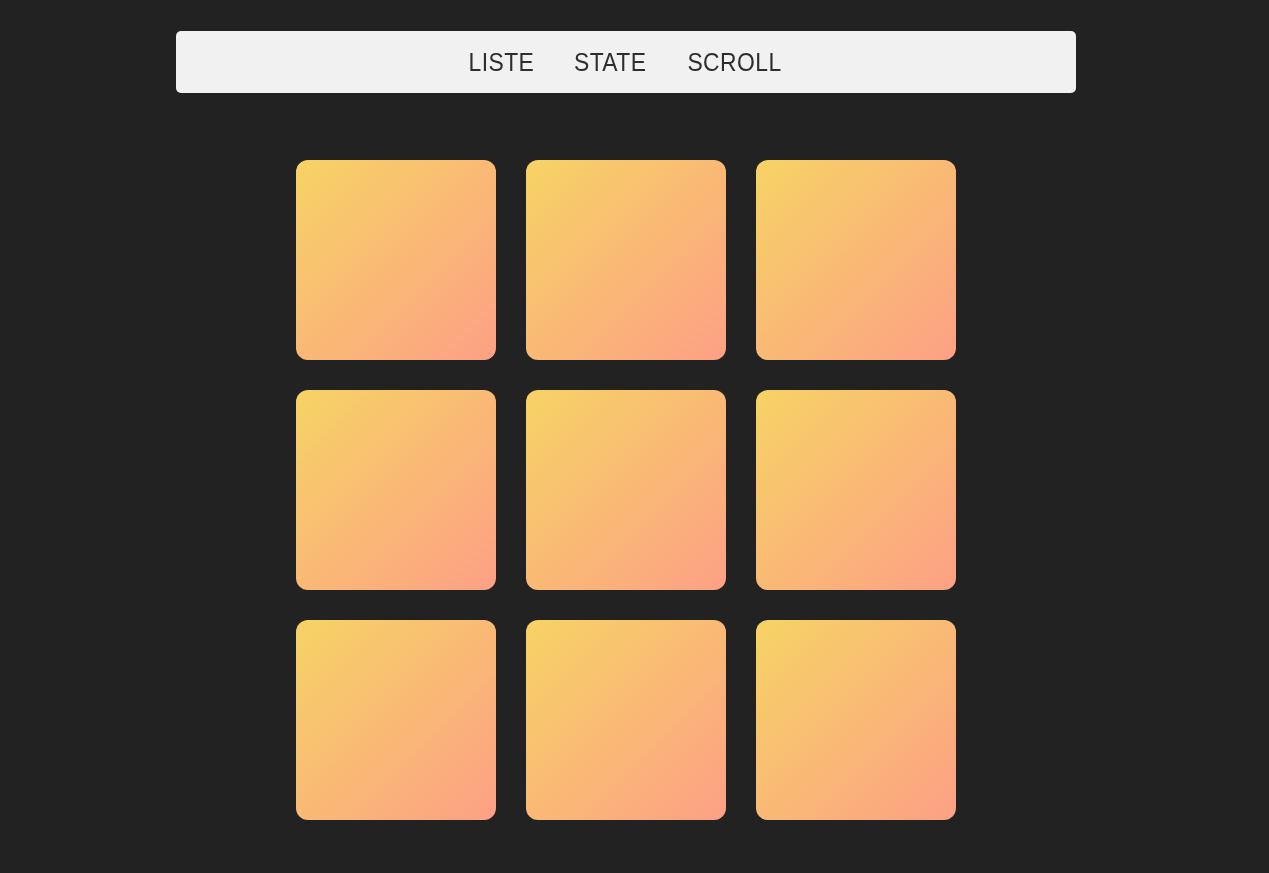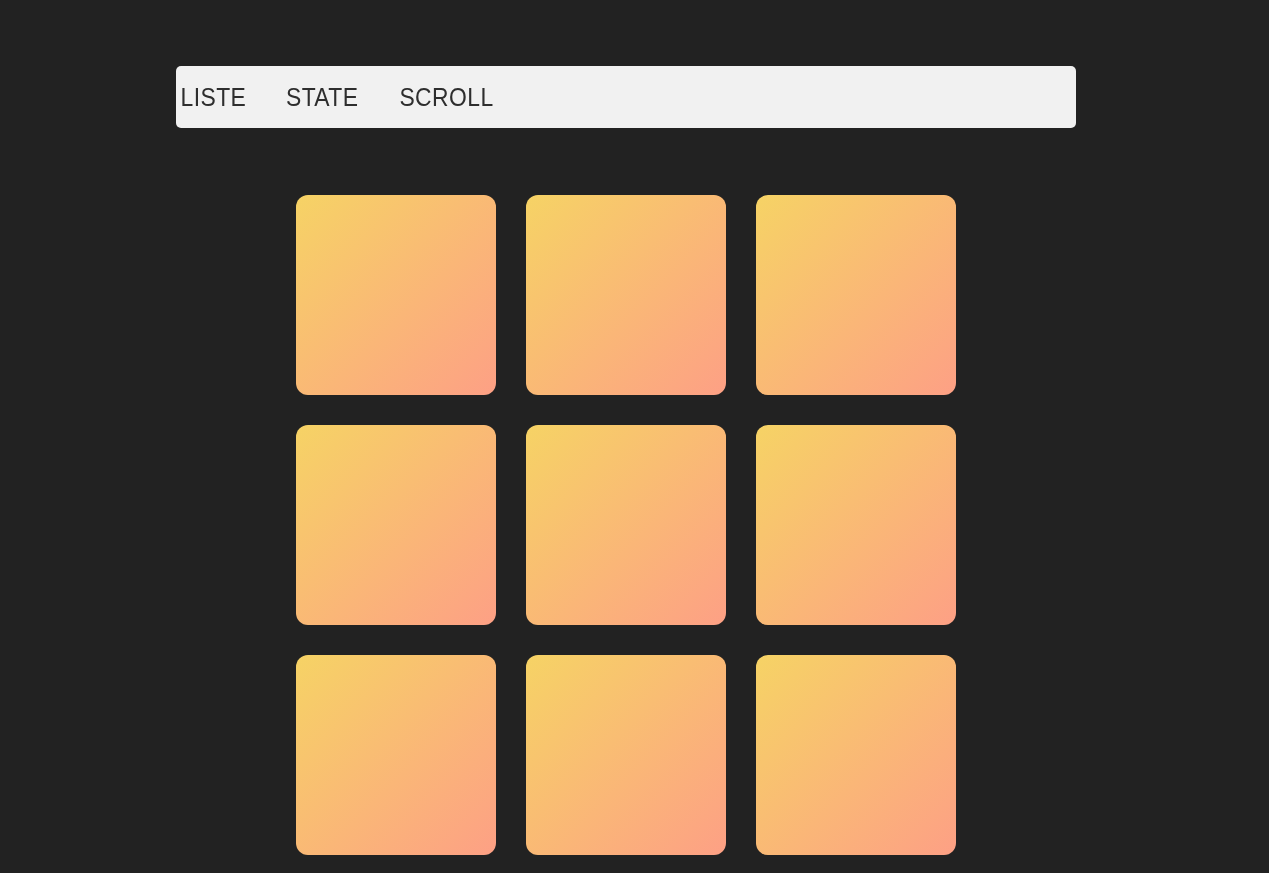--- a/index.html
+++ b/index.html
@@ -31,22 +31,22 @@
     padding-top: 31px;
   }
 
   .navbar {
     width: 100%;
     height: 62px;
     background: var(--navbar-bg);
     border-radius: 5px;
     display: flex;
     align-items: center;
+    justify-content: center;
     gap: 30px;
-    margin-top: 35px;
   }
 
   .nav-link {
     font-size: 26px;
     line-height: 1;
     letter-spacing: 0.5px;
     color: var(--nav-text);
     text-decoration: none;
     cursor: pointer;
     transform: scaleX(0.88);

